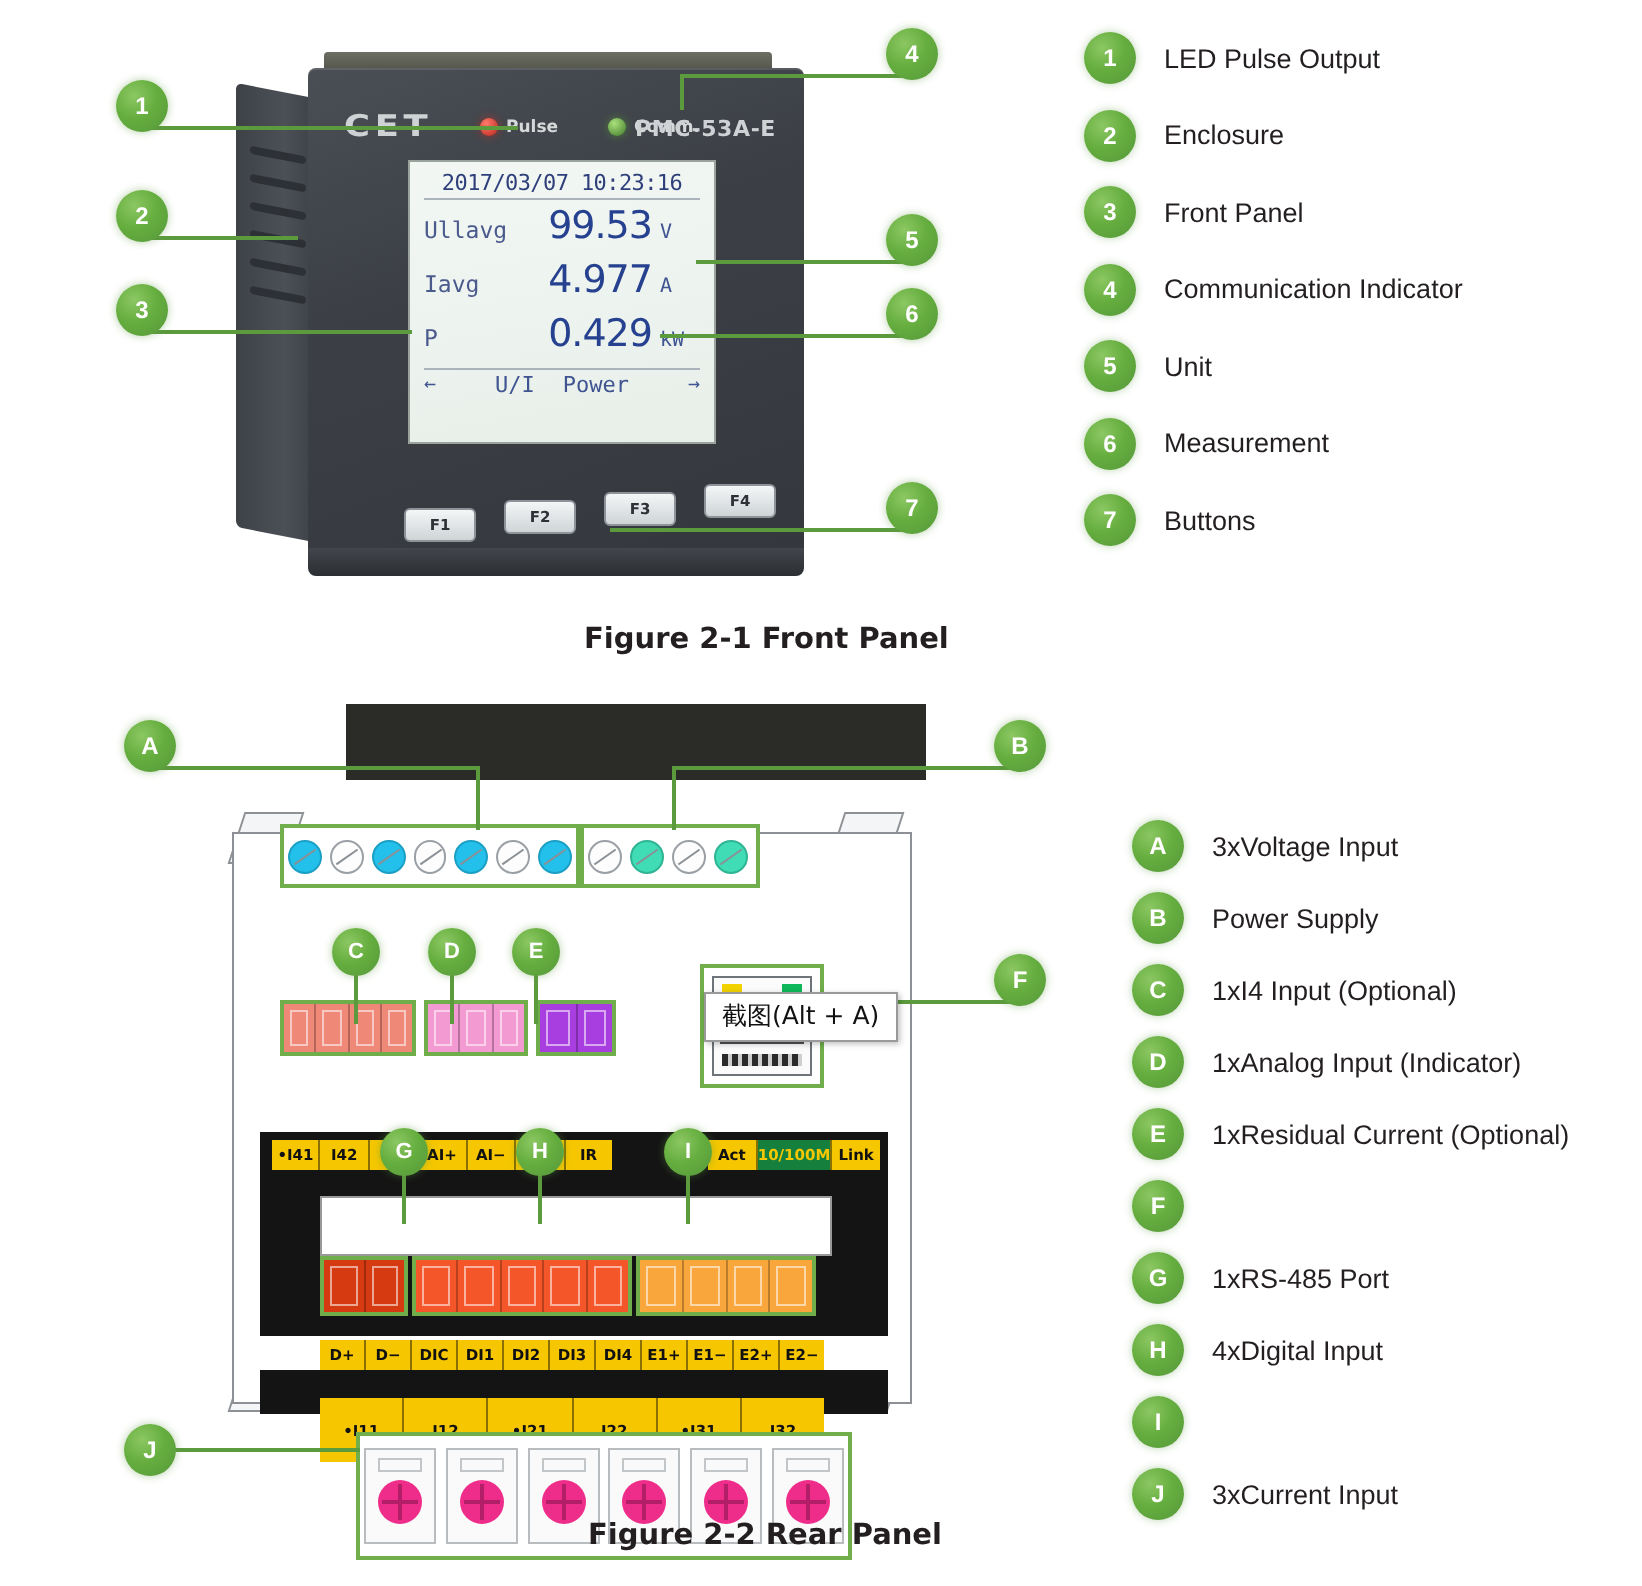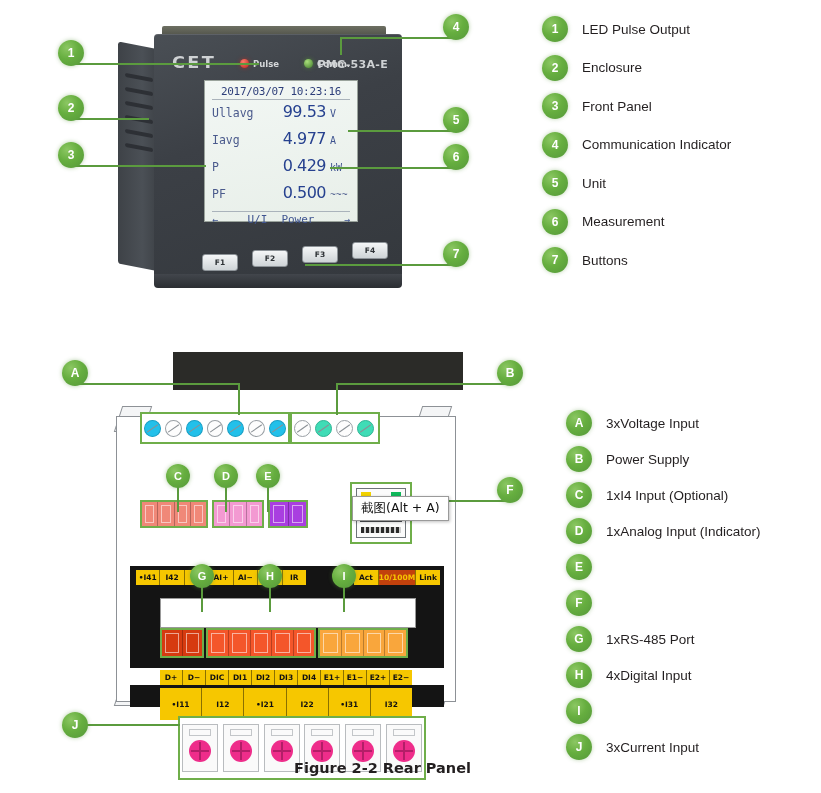--- a/index.html
+++ b/index.html
@@ -154,21 +154,21 @@
     display: flex; align-items: baseline;
     height: 27px;
   }
   .lcd-label {
     font-size: 11.5px; color: #4a5a8c;
     font-family: "DejaVu Sans Mono", monospace;
     width: 46px;
     flex: 0 0 auto;
   }
   .lcd-value {
-    font-size: 16px; color: #26418f; font-weight: 500;
+    font-size: 19px; color: #26418f; font-weight: 500;
     font-family: "DejaVu Sans", sans-serif;
     flex: 1 1 auto; text-align: right;
     letter-spacing: -0.5px;
   }
   .lcd-unit {
     font-size: 10px; color: #3f5490;
     font-family: "DejaVu Sans Mono", monospace;
     width: 24px; flex: 0 0 auto;
     text-align: left; padding-left: 4px;
   }
@@ -443,25 +443,20 @@
             <span class="lcd-value">4.977</span>
             <span class="lcd-unit">A</span>
           </div>
 
           <div class="lcd-row">
             <span class="lcd-label">P</span>
             <span class="lcd-value">0.429</span>
             <span class="lcd-unit">kW</span>
           </div>
 
-          <div class="lcd-row">
-            <span class="lcd-label">PF</span>
-            <span class="lcd-value">0.500</span>
-            <span class="lcd-wave">~~~</span>
-          </div>
 
         </div>
         <div class="lcd-foot">
           <span class="arrow">←</span>
           <span class="mid">
             <span>U/I</span>
             <span>Power</span>
           </span>
           <span class="arrow">→</span>
         </div>
@@ -493,20 +488,21 @@
 
   <div class="badge" style="left:443px; top:107px">5</div>
   <div class="lead" style="left:348px; top:130px; width:108px"></div>
 
   <div class="badge" style="left:443px; top:144px">6</div>
   <div class="lead" style="left:330px; top:167px; width:126px"></div>
 
   <div class="badge" style="left:443px; top:241px">7</div>
   <div class="lead" style="left:305px; top:264px; width:151px"></div>
 
+  <div class="caption" style="left:292px; top:312px">Figure 2-1 Front Panel</div>
 
   <div class="legend" style="left:542px; top:10px">
     <div class="legend-row" style="height:38.5px">
       <span class="legend-badge">1</span>
       <span class="legend-text">LED Pulse Output</span>
     </div>
     <div class="legend-row" style="height:38.5px">
       <span class="legend-badge">2</span>
       <span class="legend-text">Enclosure</span>
     </div>
@@ -592,21 +588,21 @@
         <div class="ls-cell">•I41</div>
         <div class="ls-cell">I42</div>
         <div class="ls-cell">NC</div>
         <div class="ls-cell">AI+</div>
         <div class="ls-cell">AI−</div>
         <div class="ls-cell">•IR</div>
         <div class="ls-cell">IR</div>
       </div>
       <div class="label-strip" style="left:246px; top:182px; width:86px">
         <div class="ls-cell">Act</div>
-        <div class="ls-cell" style="background:#c2410c;color:#f6c700">10/100M</div>
+        <div class="ls-cell" style="background:#15803d;color:#f6c700">10/100M</div>
         <div class="ls-cell">Link</div>
       </div>
 
       <div class="black-band" style="left:22px; top:206px; width:314px; height:74px"></div>
       <div style="position:absolute;left:52px;top:210px;width:256px;height:30px;background:#fff;border:1px solid #999"></div>
 
       <div class="conn" style="left:52px; top:240px; width:44px; height:30px; background:#d63a10">
         <div class="pin"></div>
           <div class="pin"></div>
       </div>
@@ -632,21 +628,21 @@
         <div class="ls-cell">DI2</div>
         <div class="ls-cell">DI3</div>
         <div class="ls-cell">DI4</div>
         <div class="ls-cell">E1+</div>
         <div class="ls-cell">E1−</div>
         <div class="ls-cell">E2+</div>
         <div class="ls-cell">E2−</div>
       </div>
 
       <div class="black-band" style="left:22px; top:297px; width:314px; height:22px"></div>
-      <div class="label-strip" style="left:52px; top:300px; width:252px; height:32px">
+      <div class="label-strip" style="left:52px; top:311px; width:252px; height:32px">
         <div class="ls-cell">•I11</div>
         <div class="ls-cell">I12</div>
         <div class="ls-cell">•I21</div>
         <div class="ls-cell">I22</div>
         <div class="ls-cell">•I31</div>
         <div class="ls-cell">I32</div>
       </div>
 
       <div class="cur-box" style="left:70px; top:328px; width:248px; height:64px">
         <div class="cur-cell">
@@ -720,20 +716,21 @@
     <div class="legend-row" style="height:36px">
       <span class="legend-badge">C</span>
       <span class="legend-text">1xI4 Input (Optional)</span>
     </div>
     <div class="legend-row" style="height:36px">
       <span class="legend-badge">D</span>
       <span class="legend-text">1xAnalog Input (Indicator)</span>
     </div>
     <div class="legend-row" style="height:36px">
       <span class="legend-badge">E</span>
+      <span class="legend-text">1xResidual Current (Optional)</span>
     </div>
     <div class="legend-row" style="height:36px">
       <span class="legend-badge">F</span>
     </div>
     <div class="legend-row" style="height:36px">
       <span class="legend-badge">G</span>
       <span class="legend-text">1xRS-485 Port</span>
     </div>
     <div class="legend-row" style="height:36px">
       <span class="legend-badge">H</span>

